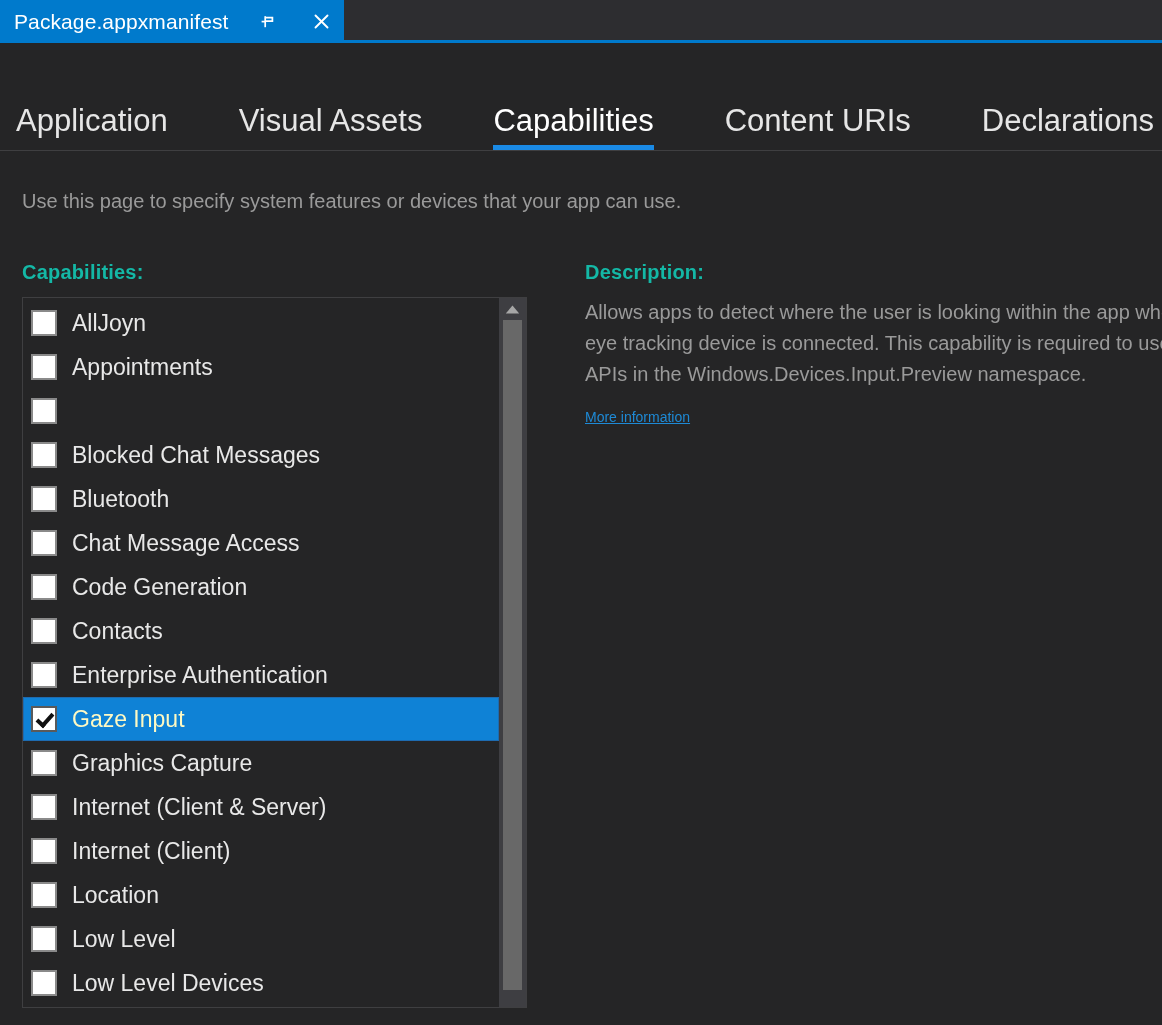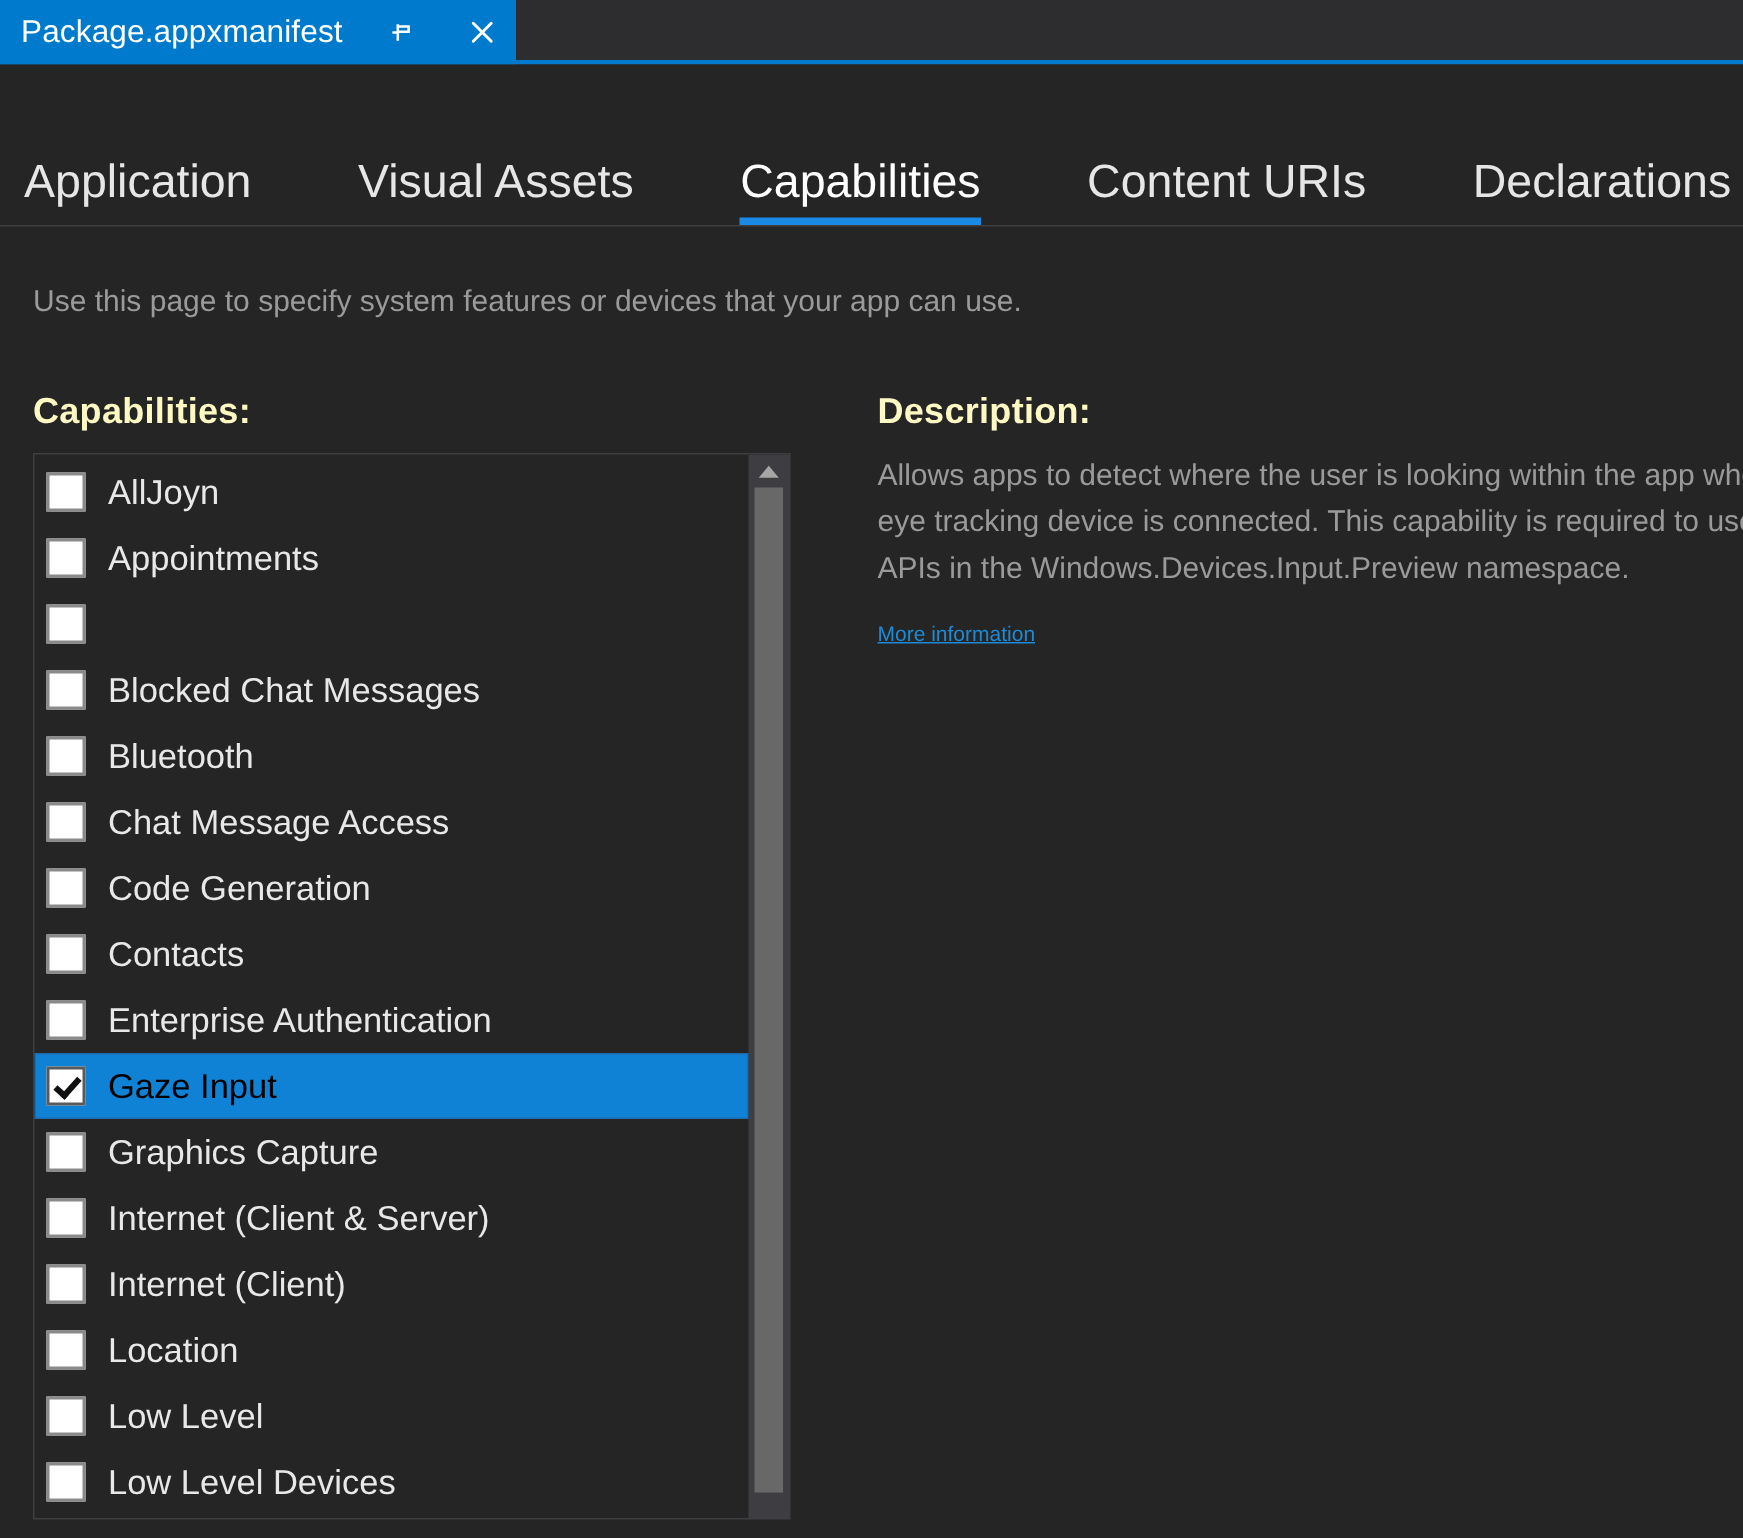--- a/index.html
+++ b/index.html
@@ -104,26 +104,26 @@
     font-size: 20px;
     color: #9a9a9a;
     margin-top: 38px;
     line-height: 1.2;
   }
   .columns {
     display: flex;
     margin-top: 48px;
   }
   .col-left { width: 505px; flex: none; }
-  .col-right { flex: 1; padding-left: 58px; min-width: 0; }
+  .col-right { flex: 1; padding-left: 43px; min-width: 0; margin-left: 15px; }
 
   .section-label {
-    font-size: 24px;
+    font-size: 20px;
     font-weight: bold;
-    color: #fef9c3;
+    color: #14b8a6;
     margin-bottom: 13px;
     letter-spacing: .2px;
   }
 
   
   .listbox {
     position: relative;
     border: 1px solid #3f3f41;
     background: #252526;
     height: 711px;
@@ -170,21 +170,21 @@
     border: solid #101010;
     border-width: 0 4px 4px 0;
     transform: rotate(42deg);
   }
   .row-label {
     font-size: 23px;
     color: #e8e8e8;
     white-space: nowrap;
     line-height: 1;
   }
-  .list-row.selected .row-label { color: #000000; }
+  .list-row.selected .row-label { color: #fef9c3; }
 
   
   .scrollbar {
     width: 27px;
     flex: none;
     background: #3e3e42;
     display: flex;
     flex-direction: column;
     align-items: center;
     cursor: pointer;

